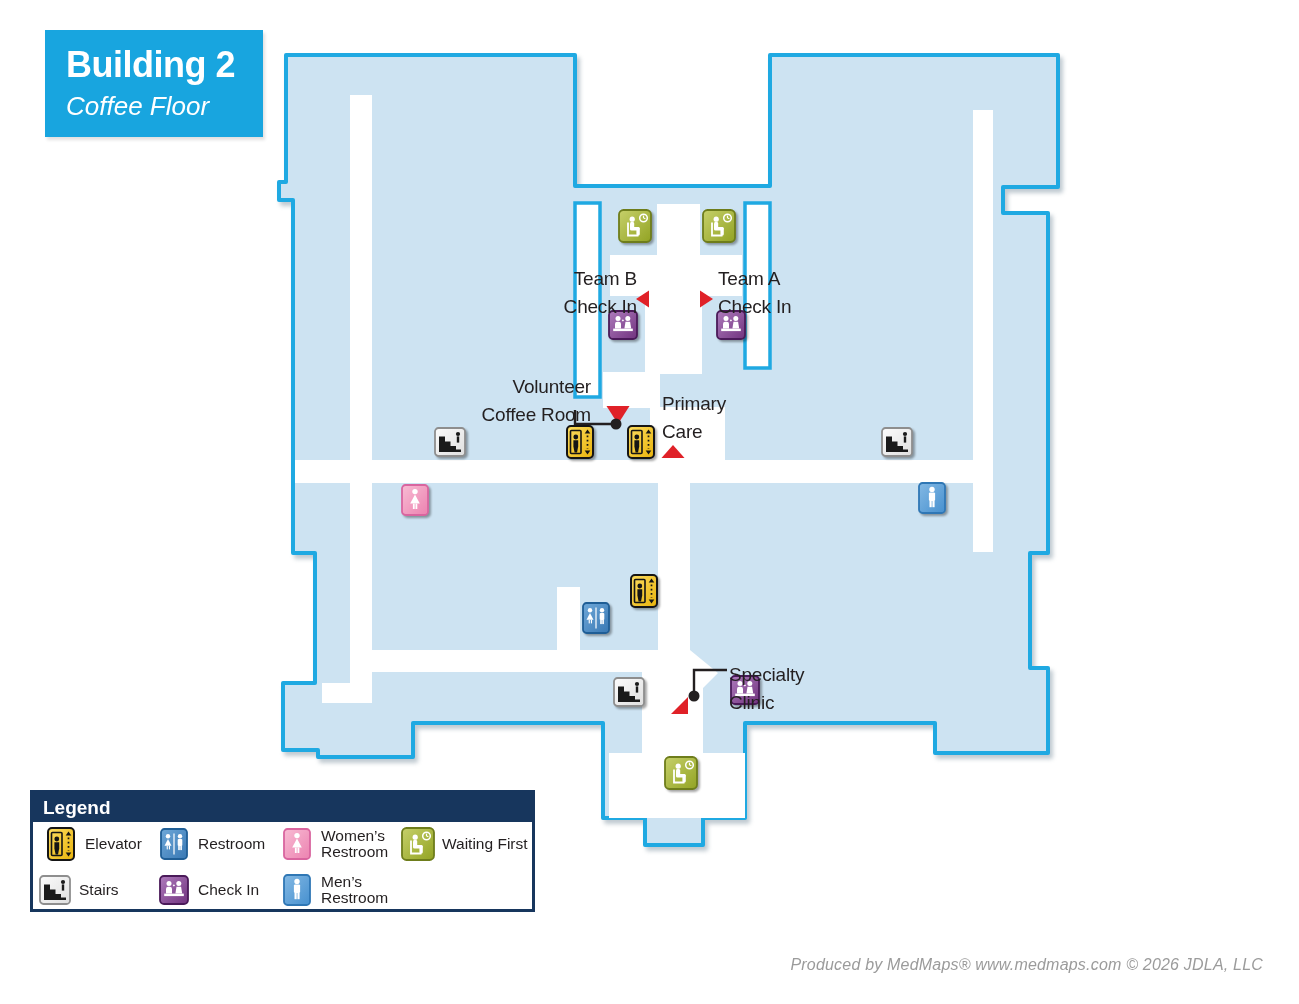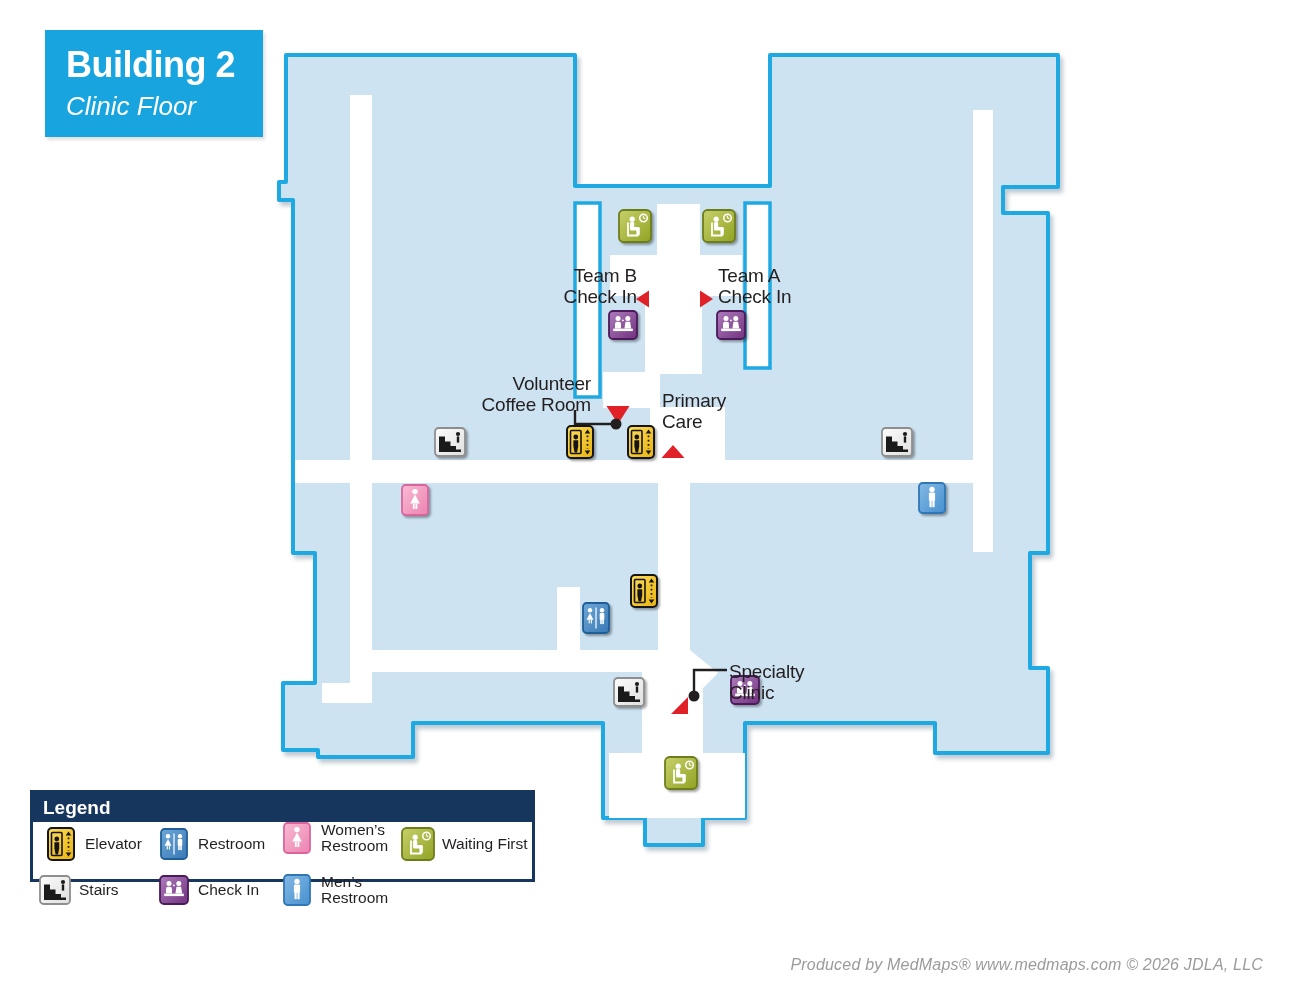--- a/index.html
+++ b/index.html
@@ -8,29 +8,29 @@
   #stage{position:absolute;left:0;top:0;width:1299px;height:1004px;}
   svg{position:absolute;left:0;top:0;}
   .bldg{fill:var(--fill);stroke:var(--outline);stroke-width:4;stroke-linejoin:round;}
   #bldg-g{filter:drop-shadow(3px 4px 2px rgba(90,115,135,.38));}
   .court{fill:#fff;stroke:var(--outline);stroke-width:3.5;}
   .cor{fill:#fff;}
   .marker{fill:var(--red);}
   .leader{fill:none;stroke:var(--ink);stroke-width:2.4;}
   .ldot{fill:var(--ink);}
   #icons-group{filter:drop-shadow(2px 2px 1px rgba(0,0,0,.35));}
-  .maplabel{position:absolute;font-size:19px;line-height:21px;color:var(--ink);
+  .maplabel{position:absolute;font-size:19px;line-height:28px;color:var(--ink);
             white-space:pre-line;font-weight:500;letter-spacing:-.2px;}
   .tr{text-align:right;}
   .title-box{position:absolute;left:30px;top:30px;width:218px;height:107px;
              background:var(--title-bg);color:#fff;box-sizing:border-box;
              padding:14px 0 0 21px;box-shadow:2px 3px 3px rgba(0,0,0,.12);margin-left:15px;}
   .tb1{font-size:36px;font-weight:bold;letter-spacing:-.5px;}
   .tb2{font-size:26px;font-style:italic;margin-top:5px;}
-  .legend-box{position:absolute;left:30px;top:790px;width:505px;height:92px;
+  .legend-box{position:absolute;left:30px;top:790px;width:505px;height:122px;
               background:#fff;border:3px solid var(--navy);box-sizing:border-box;}
   .legend-header{height:29px;background:var(--navy);color:#fff;font-weight:bold;
                  font-size:19px;line-height:29px;padding-left:10px;}
   .lentry{position:absolute;display:flex;align-items:center;gap:7px;height:34px;justify-content:space-between;}
   .lic{position:static;flex:0 0 34px;}
   .llabel{font-size:15.5px;color:var(--ink);white-space:pre-line;line-height:16.5px;}
   .footer{position:absolute;top:956px;right:36px;font-size:16px;font-style:italic;
           color:var(--footer-gray);letter-spacing:.2px;}
 </style>
 </head>
@@ -194,21 +194,21 @@
         <use href="#icon-elevator" xlink:href="#icon-elevator" x="630" y="574" width="28" height="34"></use>
         <use href="#icon-restroom" xlink:href="#icon-restroom" x="582" y="602" width="28" height="32"></use>
         <use href="#icon-stairs" xlink:href="#icon-stairs" x="613" y="677" width="32" height="30"></use>
         <use href="#icon-checkin" xlink:href="#icon-checkin" x="730" y="675" width="30" height="30"></use>
         <use href="#icon-waiting" xlink:href="#icon-waiting" x="664" y="756" width="34" height="34"></use>
       </g>
   </svg>
 
   <div class="title-box">
     <div class="tb1">Building 2</div>
-    <div class="tb2">Clinic Floor</div>
+    <div class="tb2">Coffee Floor</div>
   </div>
 
   <div class="maplabel tr" style="top:265px;right:662px">Team B
 Check In</div>
   <div class="maplabel" style="top:265px;left:718px">Team A
 Check In</div>
   <div class="maplabel tr" style="top:373px;right:708px">Volunteer
 Coffee Room</div>
   <div class="maplabel" style="top:390px;left:662px">Primary
 Care</div>
@@ -222,21 +222,21 @@
           <use href="#icon-elevator" xlink:href="#icon-elevator" x="3" y="0" width="28" height="34"></use>
         </svg>
       <span class="llabel">Elevator</span>
     </div>
     <div class="lentry" style="left:124px;top:34px">
       <svg class="lic" width="34" height="34">
           <use href="#icon-restroom" xlink:href="#icon-restroom" x="3" y="1" width="28" height="32"></use>
         </svg>
       <span class="llabel">Restroom</span>
     </div>
-    <div class="lentry" style="left:247px;top:28px">
+    <div class="lentry" style="left:247px;top:34px">
       <svg class="lic" width="34" height="34">
           <use href="#icon-womens" xlink:href="#icon-womens" x="3" y="1" width="28" height="32"></use>
         </svg>
       <span class="llabel">Women’s
 Restroom</span>
     </div>
     <div class="lentry" style="left:368px;top:34px">
       <svg class="lic" width="34" height="34">
           <use href="#icon-waiting" xlink:href="#icon-waiting" x="0" y="0" width="34" height="34"></use>
         </svg>

